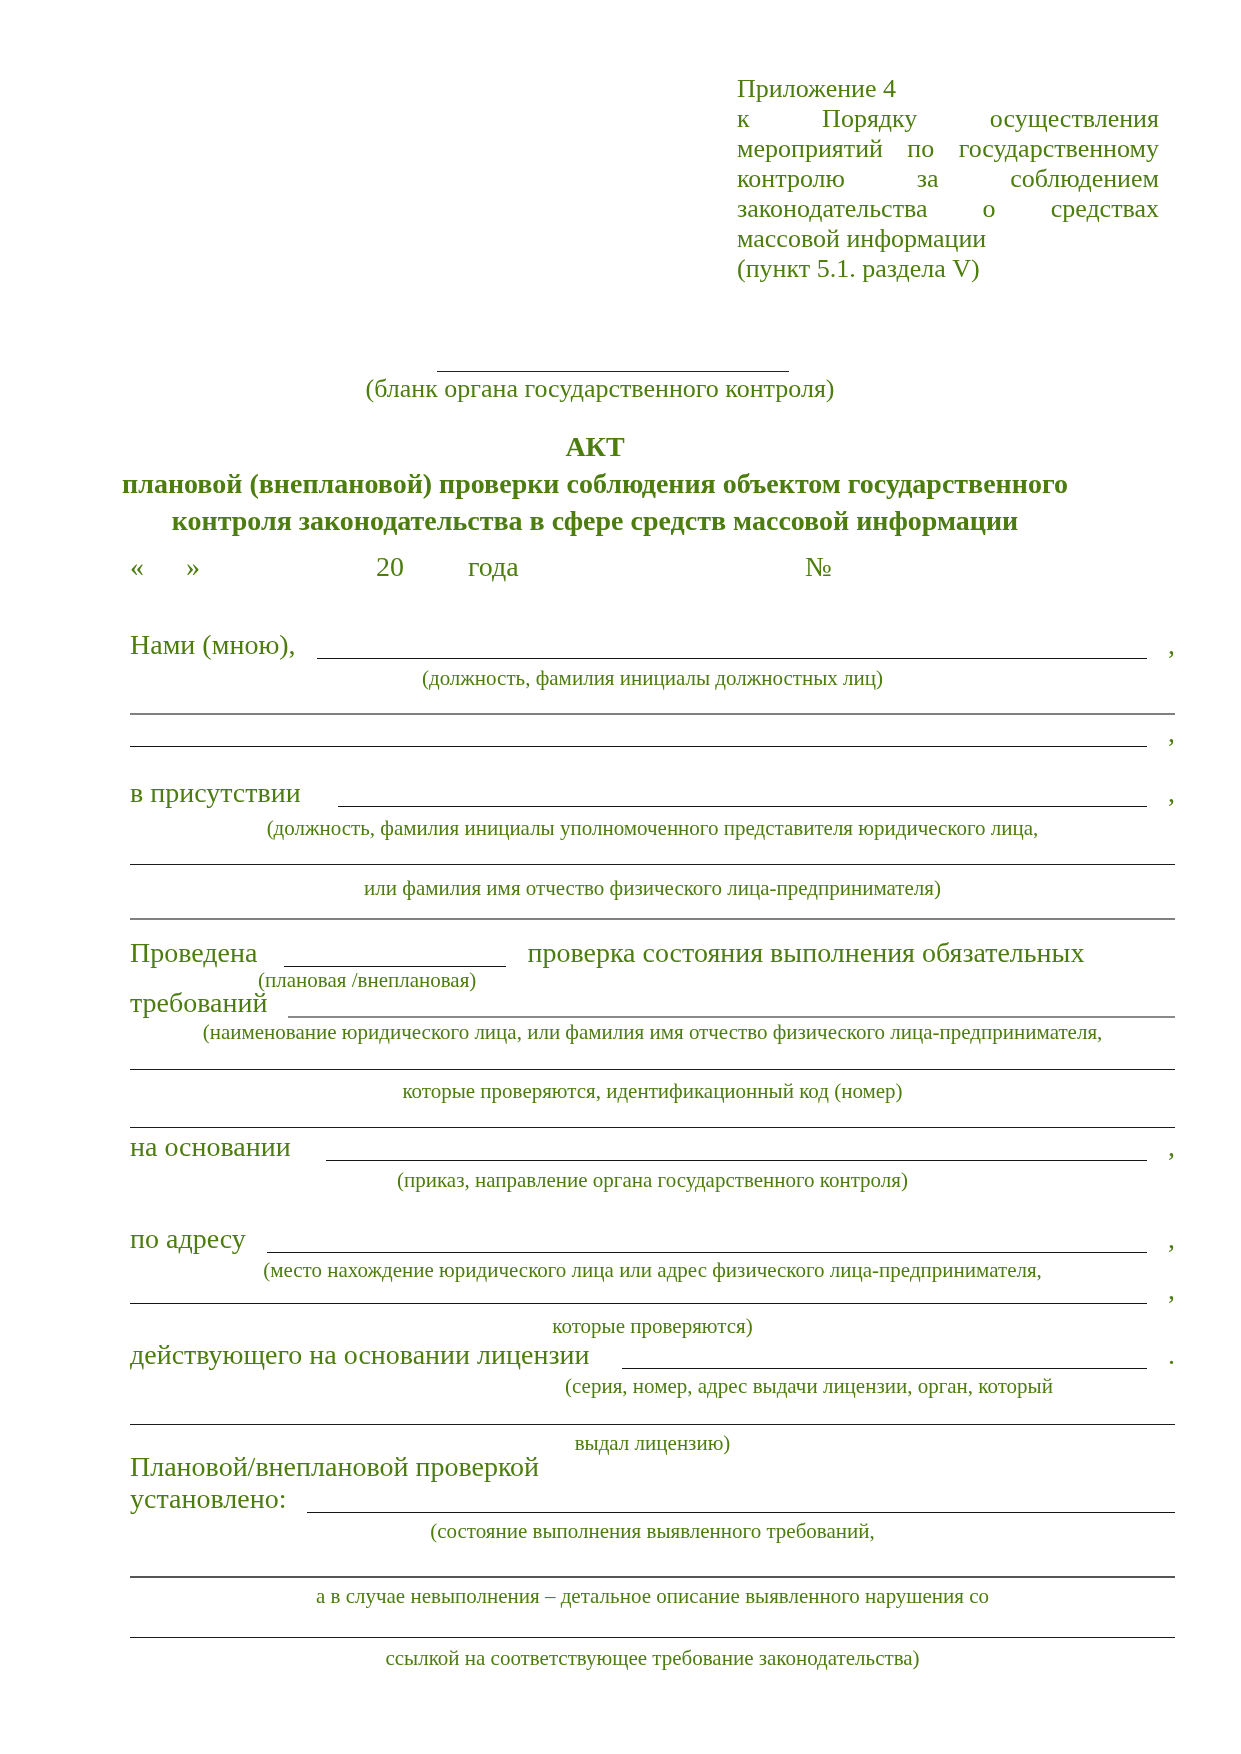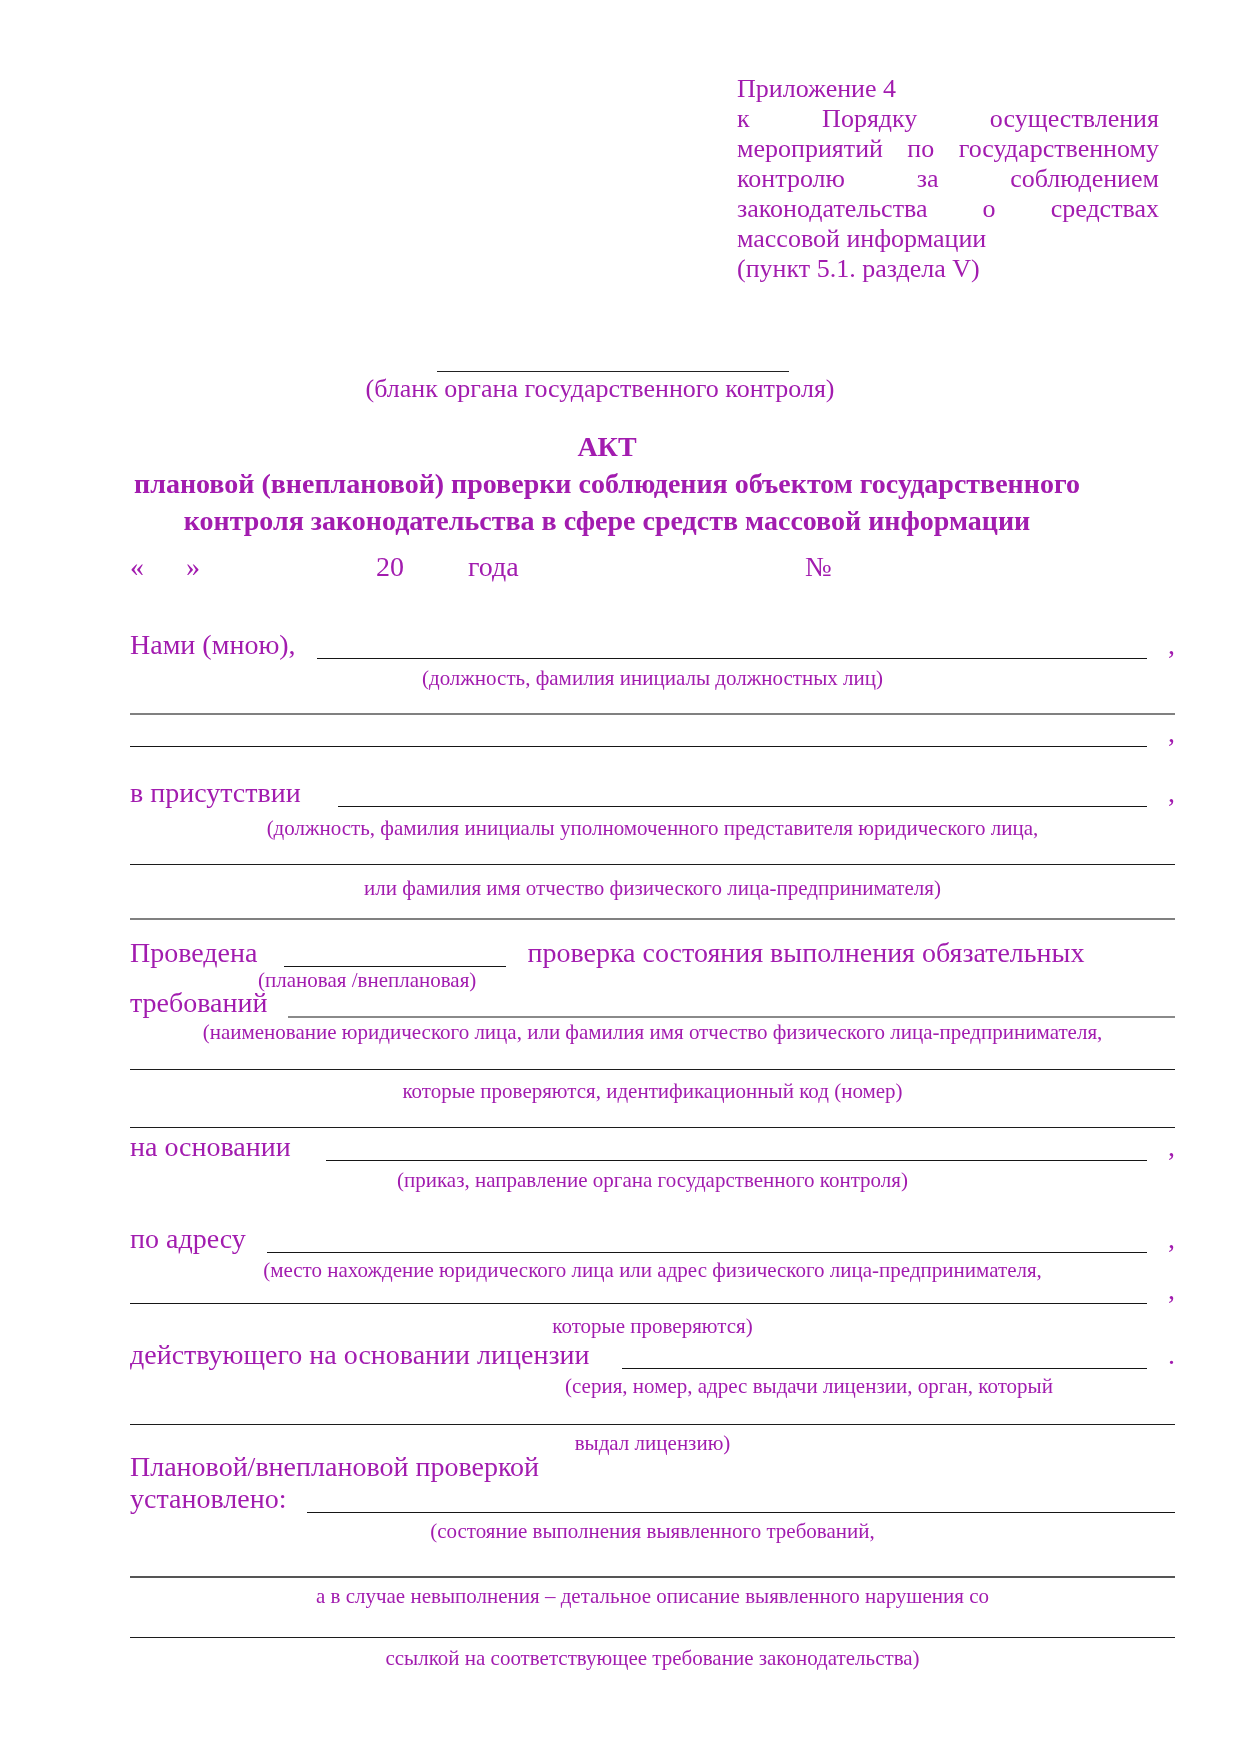--- a/index.html
+++ b/index.html
@@ -1,31 +1,31 @@
 <!DOCTYPE html>
 <html><head>
 <meta charset="utf-8">
 <style>
   html,body{margin:0;padding:0;background:#e8e8e8;}
   #page{
     position:relative;
     width:1241px;height:1754px;
     background:#ffffff;
     font-family:"Liberation Serif","DejaVu Serif",serif;
-    color:#a21caf;
+    color:#4d7c0f;
     overflow:hidden;
   }
   
   .appendix{position:absolute;left:737px;top:74px;width:422px;font-size:26px;line-height:30px;}
   .appendix .just{text-align:justify;text-align-last:justify;}
   
   .lh-line{position:absolute;left:437px;top:371px;width:352px;border-top:1.5px solid #222;}
   .lh-cap{position:absolute;left:80px;top:377px;width:1040px;text-align:center;font-size:26px;line-height:24px;}
   
-  .title{position:absolute;left:115px;top:428px;width:960px;text-align:center;font-weight:bold;font-size:28px;line-height:37px;white-space:nowrap;margin-left:12px;}
+  .title{position:absolute;left:115px;top:428px;width:960px;text-align:center;font-weight:bold;font-size:28px;line-height:37px;white-space:nowrap;}
   
   .frow{position:absolute;display:flex;font-size:28px;line-height:30px;height:30px;gap:21px;}
   .frow .lbl{white-space:nowrap;flex:0 0 auto;}
   .frow .u{flex:1 1 auto;border-bottom:1.5px solid #161616;height:28px;}
   .frow .u.fix{flex:0 0 auto;}
   .frow .punct{flex:0 0 auto;}
   .u.gray{border-bottom:2px solid #8a8a8a;}
   
   .rule{position:absolute;left:130px;width:1045px;border-top:1.5px solid #1c1c1c;}
   .rule.gray{border-top:2px solid #808080;}

